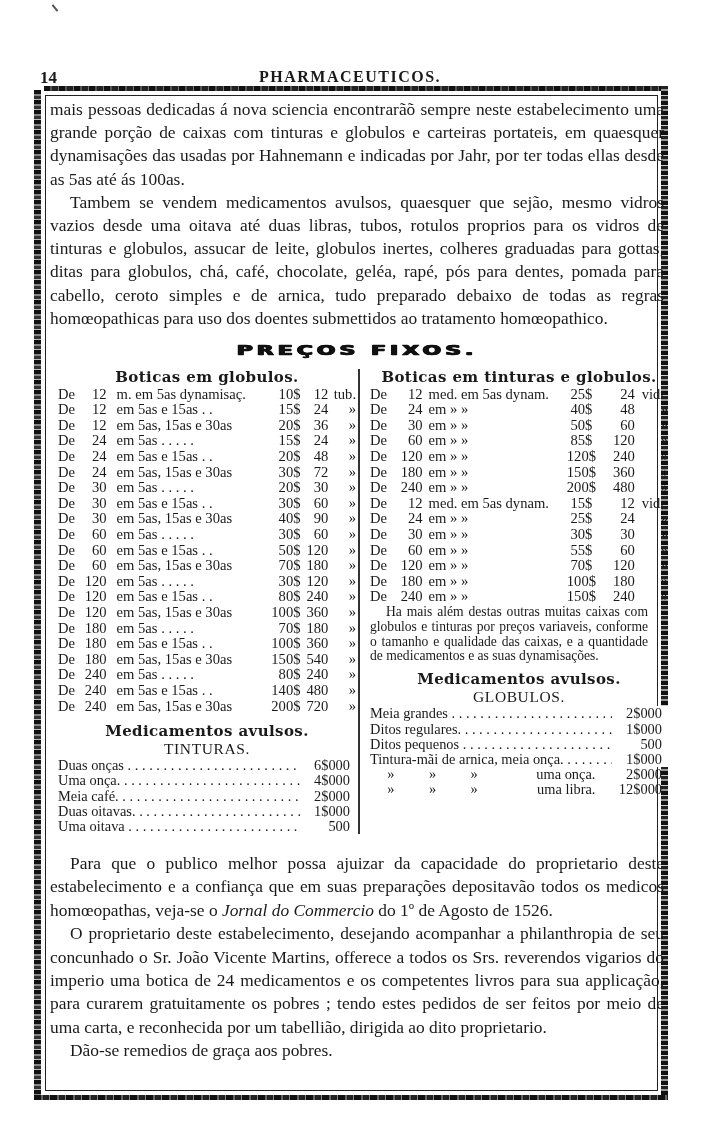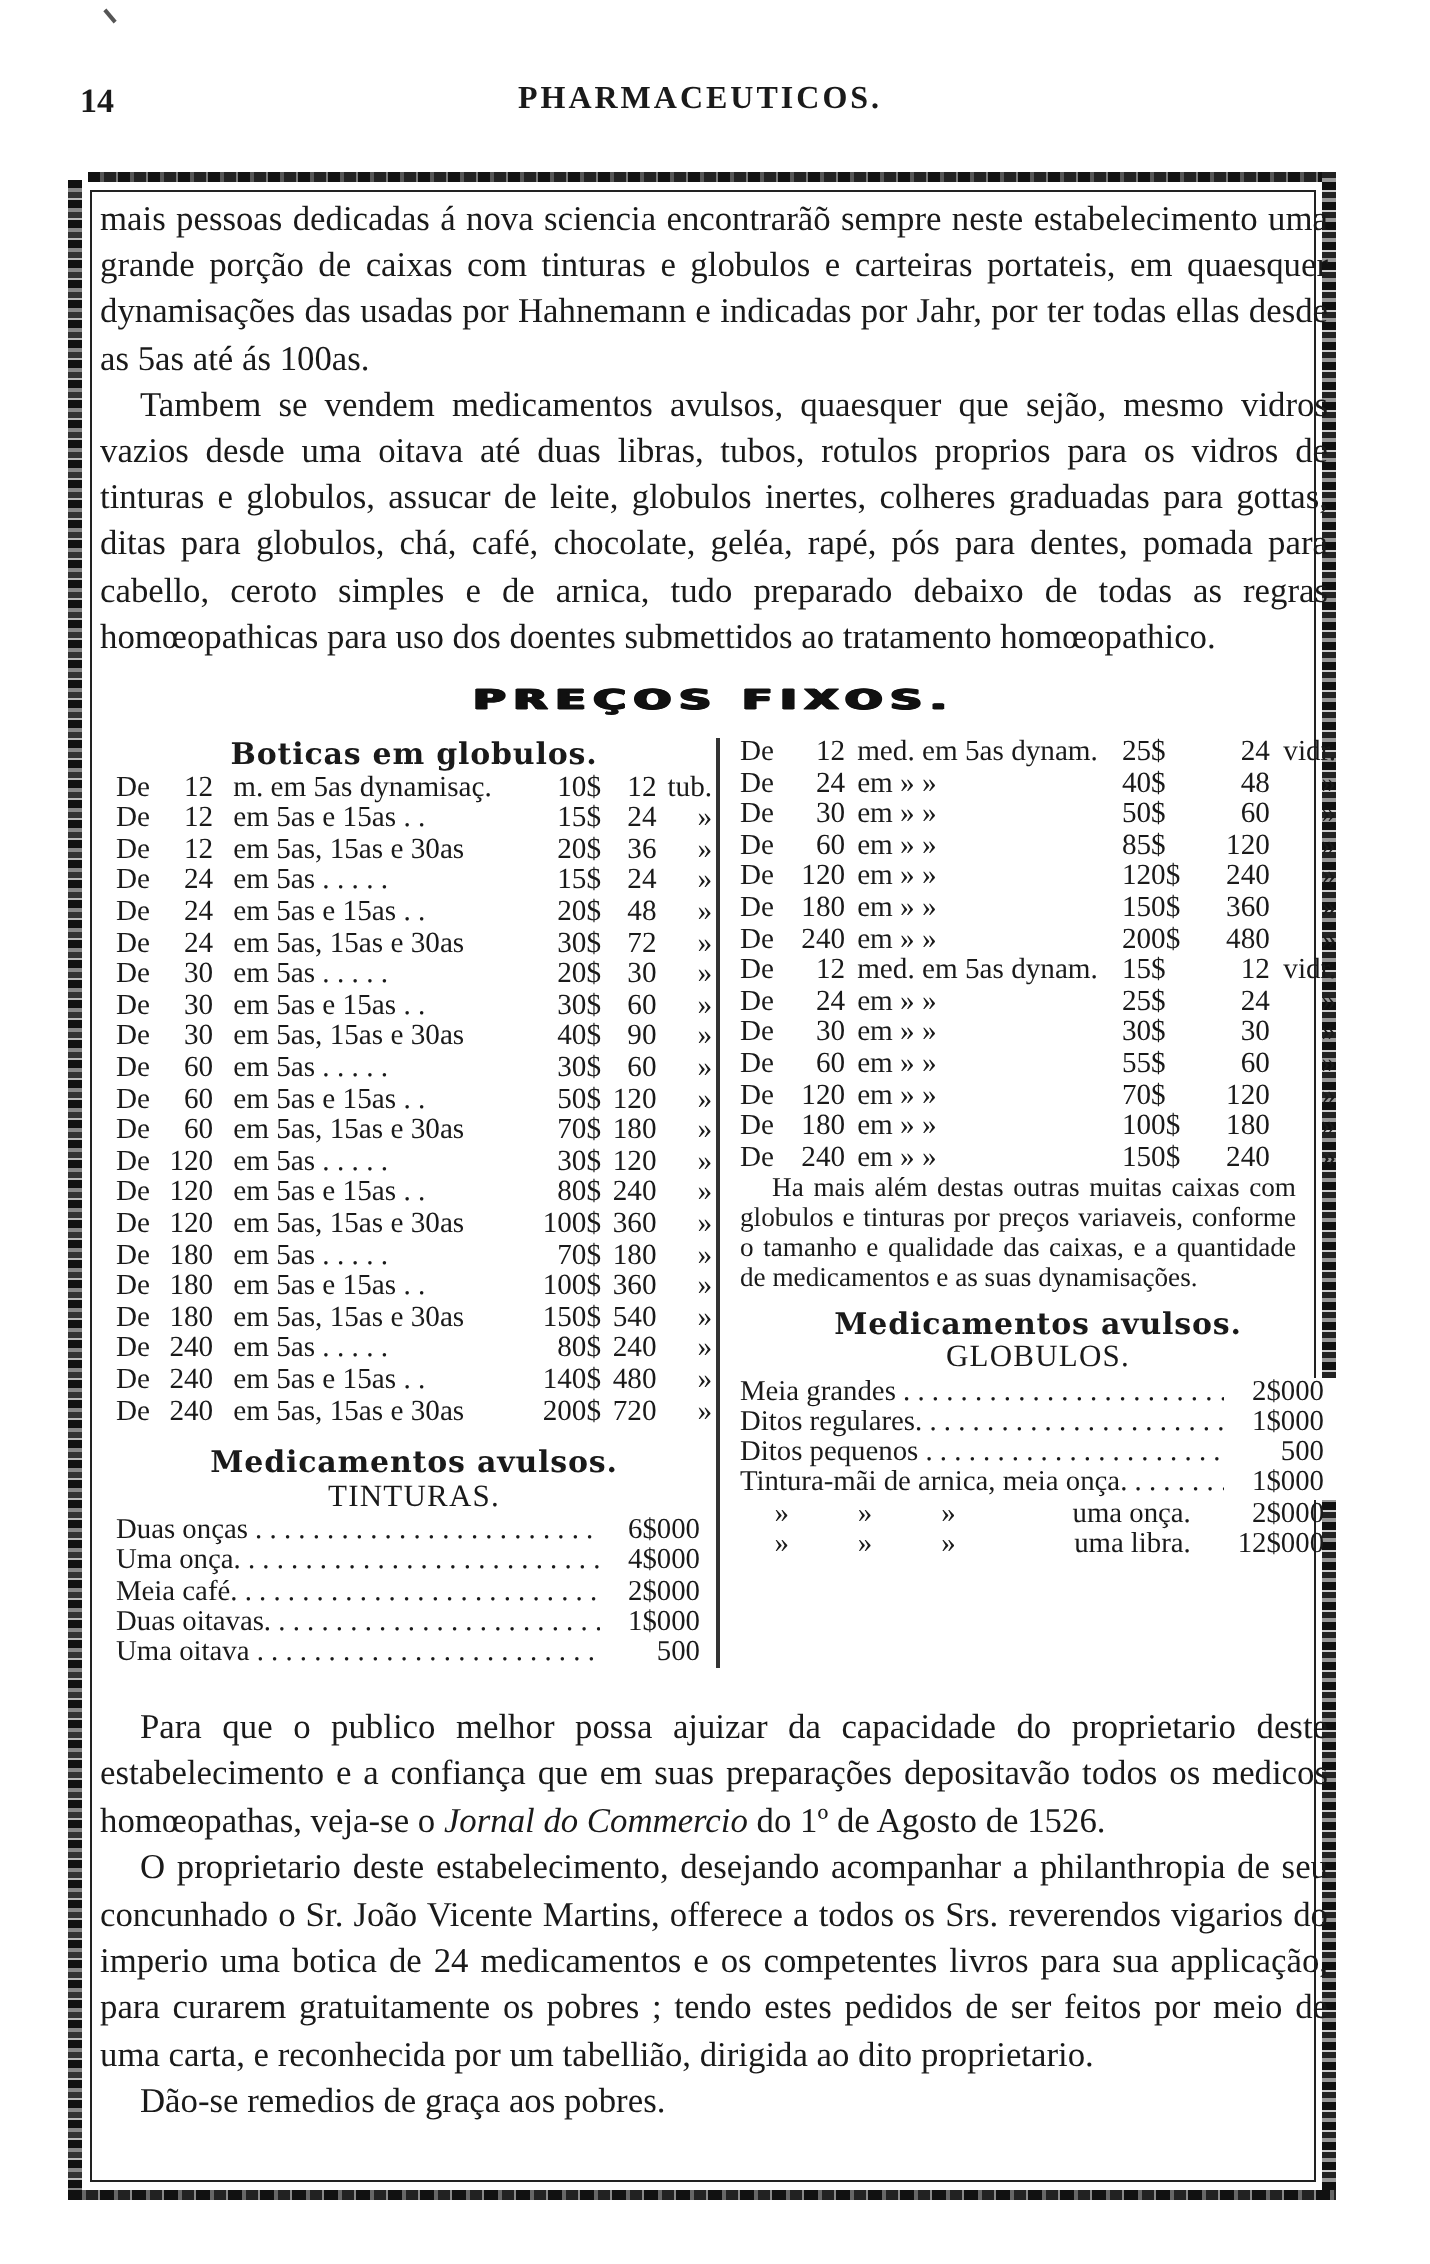--- a/index.html
+++ b/index.html
@@ -1,21 +1,21 @@
 <!DOCTYPE html>
 <html><head>
 <meta charset="utf-8">
 <style>
   html, body { margin: 0; padding: 0; background: #ffffff; }
   body {
     width: 715px; height: 1132px; position: relative; overflow: hidden;
     font-family: "Liberation Serif", "DejaVu Serif", serif; color: #1a1a1a;
   }
   .header {
-    position: absolute; left: 40px; top: 41px; width: 620px; height: 22px;
+    position: absolute; left: 40px; top: 68px; width: 620px; height: 22px;
   }
   .page-num {
     position: absolute; left: 0; top: 0; font-size: 17px; font-weight: bold;
   }
   .running-head {
     position: absolute; left: 0; right: 0; top: 0; text-align: center;
     font-size: 16px; font-weight: bold; letter-spacing: 1.5px;
   }
   
   .frame {
@@ -81,21 +81,21 @@
   .c-de { width: 28px; }
   .c-qty { width: 28px; text-align: right; padding-right: 4px; }
   .c-desc { width: 172px; padding-left: 6px; }
   .c-price { width: 40px; text-align: right; }
   .c-count { width: 32px; text-align: right; }
   .c-unit { width: 32px; text-align: right; }
   
   .r-de { width: 24px; }
   .r-qty { width: 30px; text-align: right; padding-right: 2px; }
   .r-desc { width: 136px; padding-left: 4px; }
-  .r-price { width: 42px; text-align: left; }
+  .r-price { width: 42px; text-align: center; }
   .r-count { width: 34px; text-align: right; }
   .r-unit { width: 34px; text-align: right; }
   .note {
     font-size: 13.6px; line-height: 14.8px; text-align: justify; margin: 0;
     padding-right: 20px;
   }
   .note.indent { text-indent: 16px; }
   .price-row { display: flex; white-space: nowrap; font-size: 14.4px; line-height: 15.2px; }
   .price-row .lbl { flex: 1; overflow: hidden; }
   .price-row .lbl::after {
@@ -338,20 +338,21 @@
           <div class="price-row">
             <span class="lbl">Uma oitava</span>
             <span class="val">500</span>
           </div>
         </div>
     </div>
 
     <div class="divider"></div>
 
     <div class="col right">
+      <div class="sec-title">Boticas em tinturas e globulos.</div>
       <div id="tbl-tg">
           <div class="trow">
             <span class="r-de">De</span>
             <span class="r-qty">12</span>
             <span class="r-desc">med. em 5as dynam.</span>
             <span class="r-price">25$</span>
             <span class="r-count">24</span>
             <span class="r-unit">vidr.</span>
           </div>
           <div class="trow">

